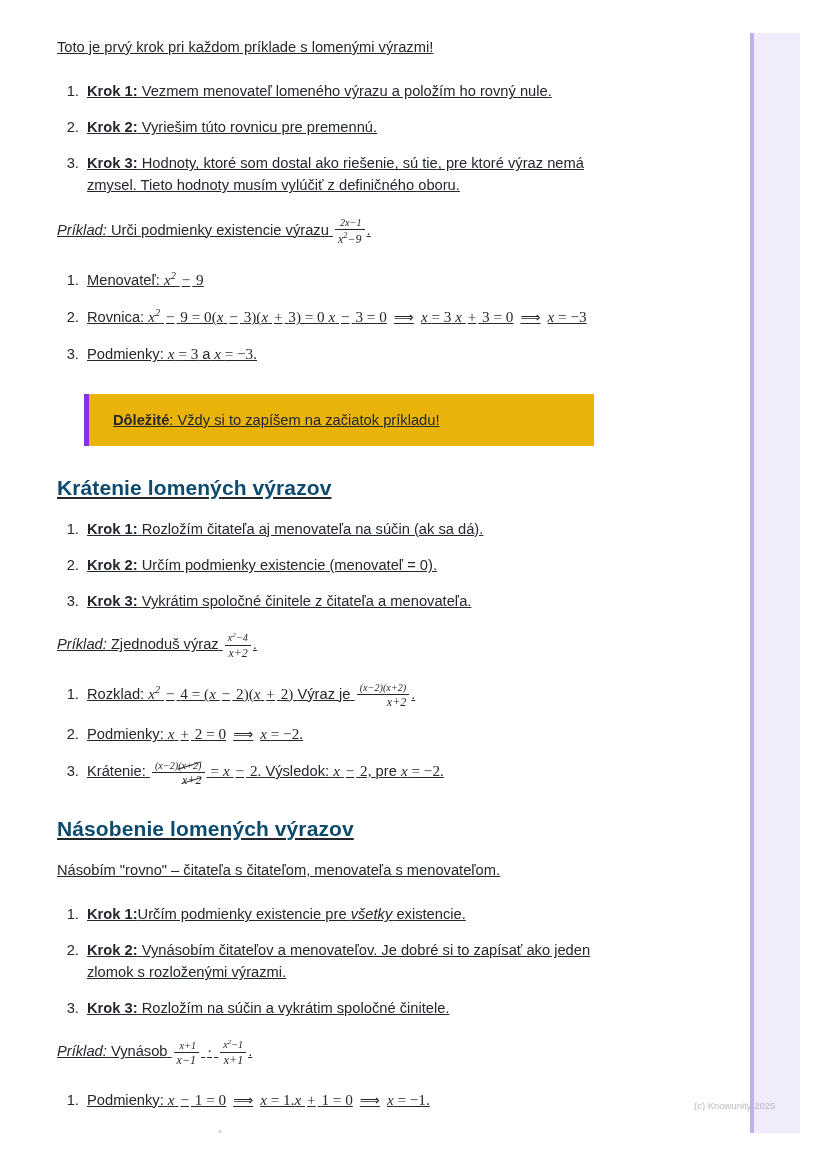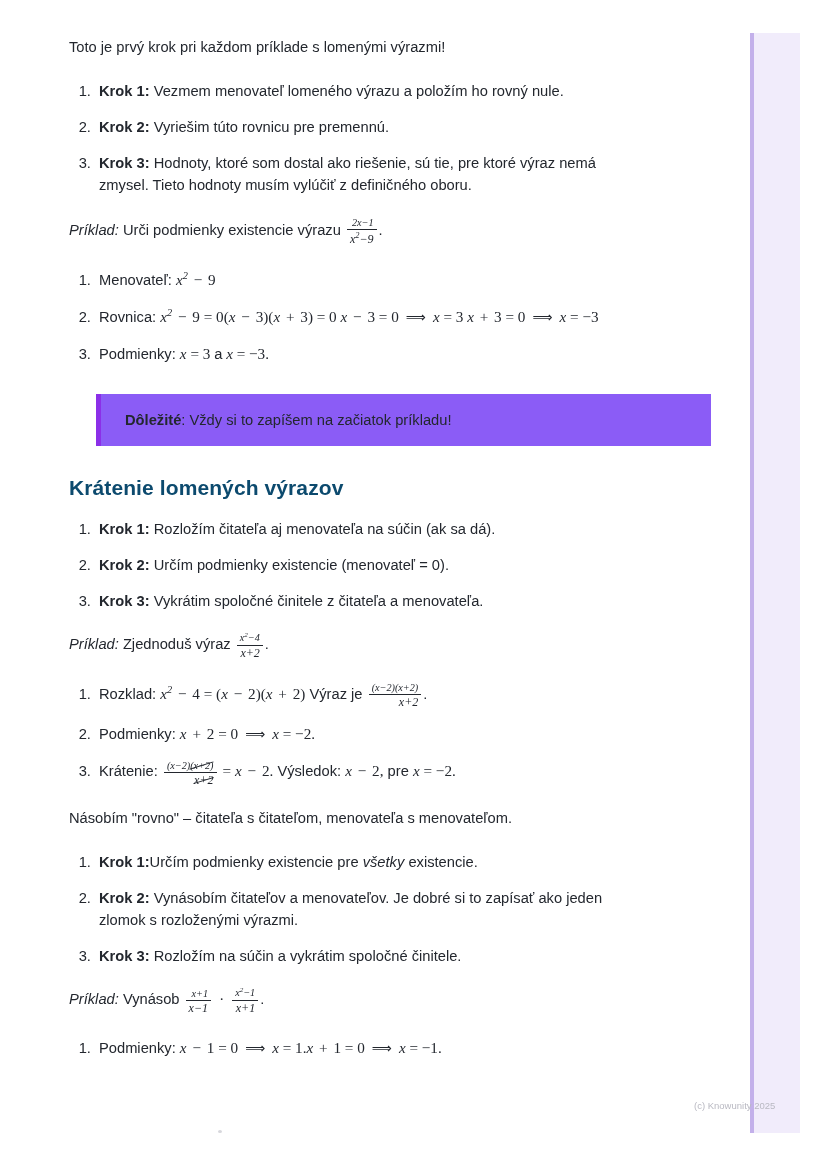--- a/index.html
+++ b/index.html
@@ -30,23 +30,24 @@
     left: 750px;
     top: 33px;
     width: 4px;
     height: 1100px;
     background: #c3b0ea;
   }
 
   
   #doc {
     position: absolute;
-    left: 69px;
+    left: 57px;
     top: 36px;
     width: 570px;
+    text-decoration: underline;
   }
 
   p.para {
     font-size: 14.7px;
     line-height: 1.52;
     margin: 0 0 22px 0;
     color: #23272e;
   }
 
   ol.steps {
@@ -68,22 +69,22 @@
     font-size: 21px;
     font-weight: bold;
     color: #0c4a6e;
     margin: 30px 0 18px 0;
     letter-spacing: .1px;
   }
 
   
   .callout {
     margin: 28px 0 0 27px;
-    width: 615px;
-    background: #8b5cf6;
+    width: 510px;
+    background: #eab308;
     border-left: 5px solid #8b2fe8;
     box-sizing: border-box;
     padding: 18px 20px 18px 24px;
     font-size: 14.7px;
   }
 
   
   .m {
     font-family: "Liberation Serif", "DejaVu Serif", serif;
     font-style: italic;
@@ -256,20 +257,21 @@
       <span>Krátenie:</span>
       <span class="frac"><span class="num">(<i>x</i>−2)<span class="cancel">(<i>x</i>+2)</span></span><span class="den"><span class="cancel"><i>x</i>+2</span></span></span>
       <span class="m"><span class="up">=</span> <i>x</i> <span class="op">−</span> <span class="up">2.</span></span>
       <span>Výsledok:</span>
       <span class="m"><i>x</i> <span class="op">−</span> <span class="up">2,</span></span>
       <span>pre</span>
       <span class="m"><i>x</i> <span class="up">= −2.</span></span>
     </li>
   </ol>
 
+  <h2 class="section">Násobenie lomených výrazov</h2>
 
   <p class="para">Násobím "rovno" – čitateľa s čitateľom, menovateľa s menovateľom.</p>
 
   <ol class="steps">
     <li>
       <span class="b">Krok 1:</span><span>Určím podmienky existencie pre </span><span class="it">všetky</span><span> existencie.</span>
     </li>
     <li>
       <span class="b">Krok 2:</span>
       <span>Vynásobím čitateľov a menovateľov. Je dobré si to zapísať ako jeden zlomok s rozloženými výrazmi.</span>

